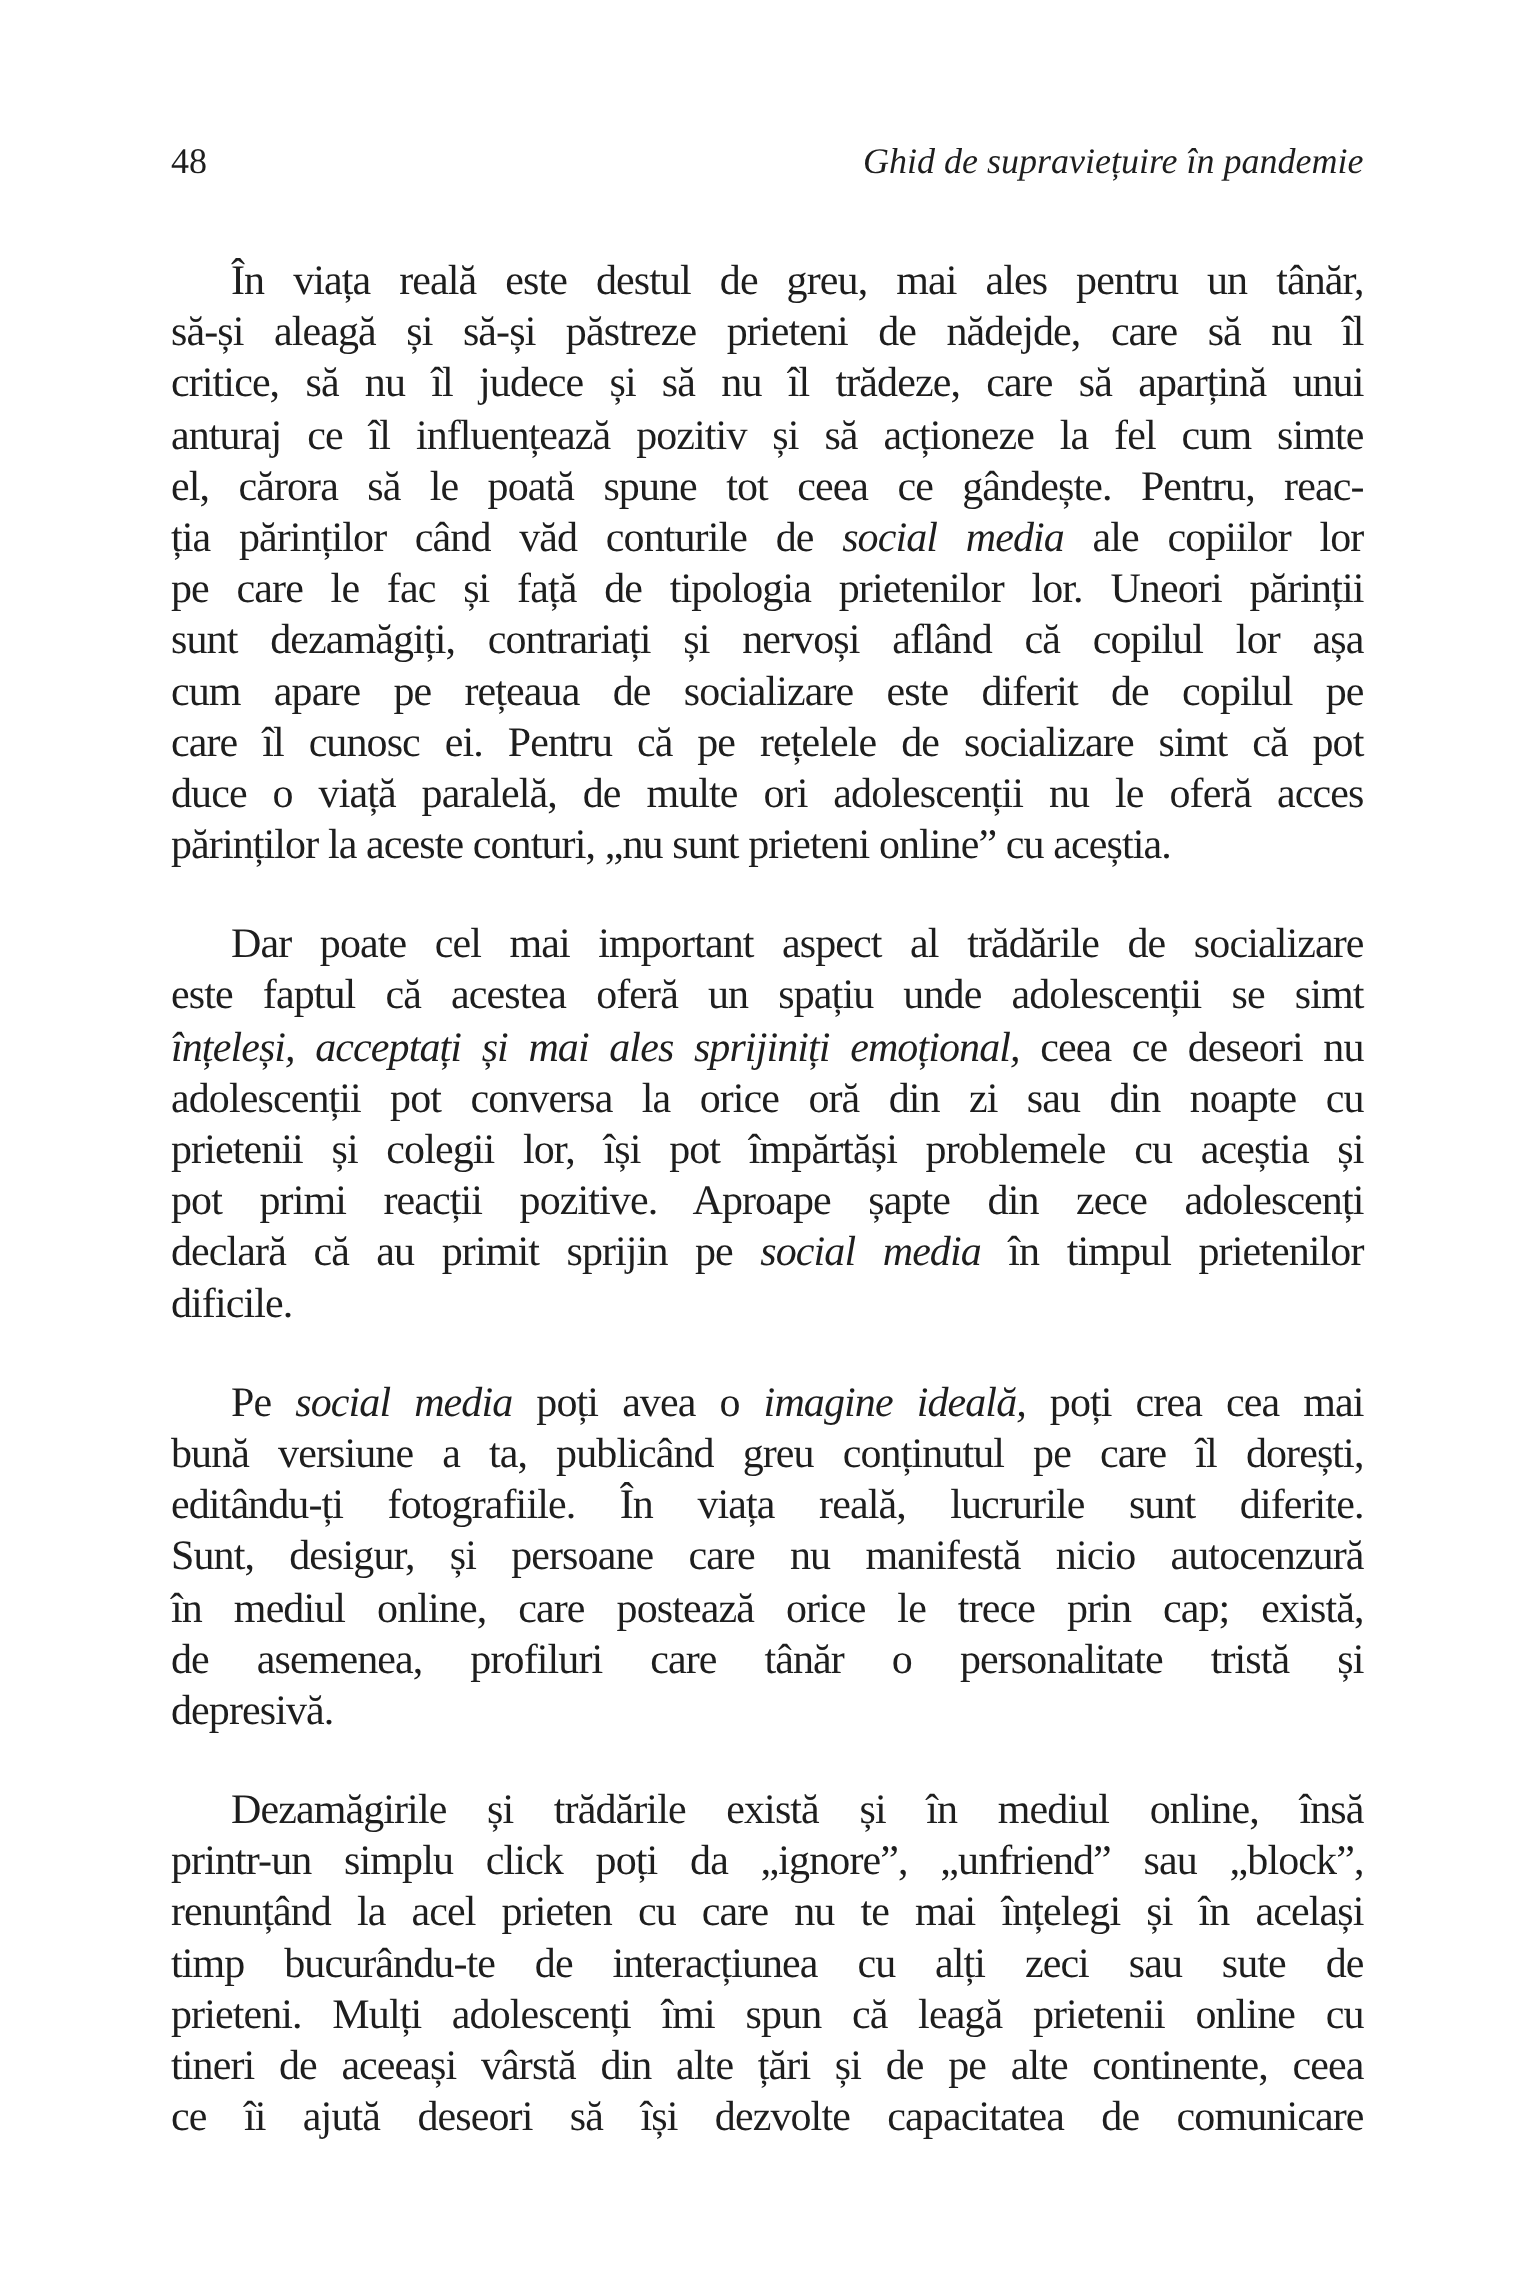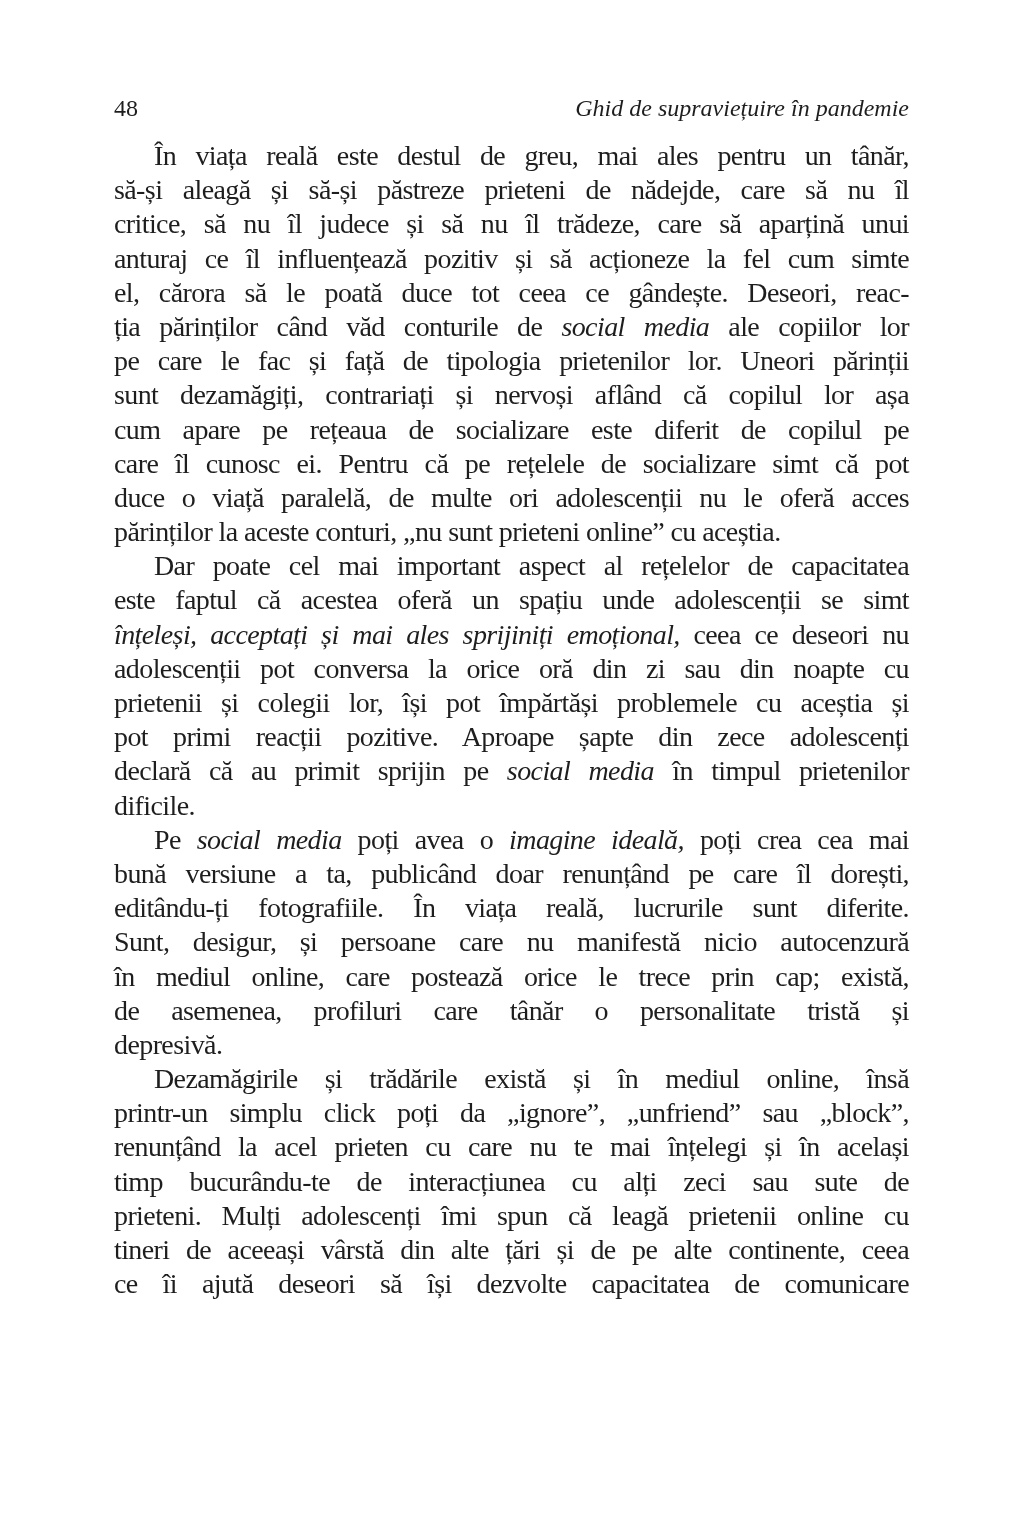--- a/index.html
+++ b/index.html
@@ -48,62 +48,63 @@
       font-size: 28px;
       line-height: 34.2px;
       height: 34.2px;
       white-space: nowrap;
       text-align: justify;
       text-align-last: justify;
       letter-spacing: -0.6px;
     }
     .line.indent {
       padding-left: 40px;
+      margin-top: 32px;
     }
     .line.last {
       text-align-last: left;
     }
     .seg-i { font-style: italic; }
   </style>
 </head>
 <body>
 
 <div class="header">
   <span class="page-number">48</span>
   <span class="running-title">Ghid de supraviețuire în pandemie</span>
 </div>
 
 <div class="body-text" id="body-text">
     <div>
       <span class="line indent">În viața reală este destul de greu, mai ales pentru un tânăr,</span>
       <span class="line">să-și aleagă și să-și păstreze prieteni de nădejde, care să nu îl</span>
       <span class="line">critice, să nu îl judece și să nu îl trădeze, care să aparțină unui</span>
       <span class="line">anturaj ce îl influențează pozitiv și să acționeze la fel cum simte</span>
-      <span class="line">el, cărora să le poată duce tot ceea ce gândește. Deseori, reac-</span>
+      <span class="line">el, cărora să le poată spune tot ceea ce gândește. Pentru, reac-</span>
       <span class="line"><span>ția părinților când văd conturile de </span><span class="seg-i">social media</span><span> ale copiilor lor</span></span>
       <span class="line">pe care le fac și față de tipologia prietenilor lor. Uneori părinții</span>
       <span class="line">sunt dezamăgiți, contrariați și nervoși aflând că copilul lor așa</span>
       <span class="line">cum apare pe rețeaua de socializare este diferit de copilul pe</span>
       <span class="line">care îl cunosc ei. Pentru că pe rețelele de socializare simt că pot</span>
       <span class="line">duce o viață paralelă, de multe ori adolescenții nu le oferă acces</span>
       <span class="line last">părinților la aceste conturi, „nu sunt prieteni online” cu aceștia.</span>
     </div>
     <div>
-      <span class="line indent">Dar poate cel mai important aspect al rețelelor de capacitatea</span>
+      <span class="line indent">Dar poate cel mai important aspect al trădările de socializare</span>
       <span class="line">este faptul că acestea oferă un spațiu unde adolescenții se simt</span>
       <span class="line"><span class="seg-i">înțeleși, acceptați și mai ales sprijiniți emoțional,</span><span> ceea ce deseori nu</span></span>
       <span class="line">adolescenții pot conversa la orice oră din zi sau din noapte cu</span>
       <span class="line">prietenii și colegii lor, își pot împărtăși problemele cu aceștia și</span>
       <span class="line">pot primi reacții pozitive. Aproape șapte din zece adolescenți</span>
       <span class="line"><span>declară că au primit sprijin pe </span><span class="seg-i">social media</span><span> în timpul prietenilor</span></span>
       <span class="line last">dificile.</span>
     </div>
     <div>
       <span class="line indent"><span>Pe </span><span class="seg-i">social media</span><span> poți avea o </span><span class="seg-i">imagine ideală,</span><span> poți crea cea mai</span></span>
-      <span class="line">bună versiune a ta, publicând doar renunțând pe care îl dorești,</span>
+      <span class="line">bună versiune a ta, publicând greu conținutul pe care îl dorești,</span>
       <span class="line">editându-ți fotografiile. În viața reală, lucrurile sunt diferite.</span>
       <span class="line">Sunt, desigur, și persoane care nu manifestă nicio autocenzură</span>
       <span class="line">în mediul online, care postează orice le trece prin cap; există,</span>
       <span class="line">de asemenea, profiluri care tânăr o personalitate tristă și</span>
       <span class="line last">depresivă.</span>
     </div>
     <div>
       <span class="line indent">Dezamăgirile și trădările există și în mediul online, însă</span>
       <span class="line">printr-un simplu click poți da „ignore”, „unfriend” sau „block”,</span>
       <span class="line">renunțând la acel prieten cu care nu te mai înțelegi și în același</span>

